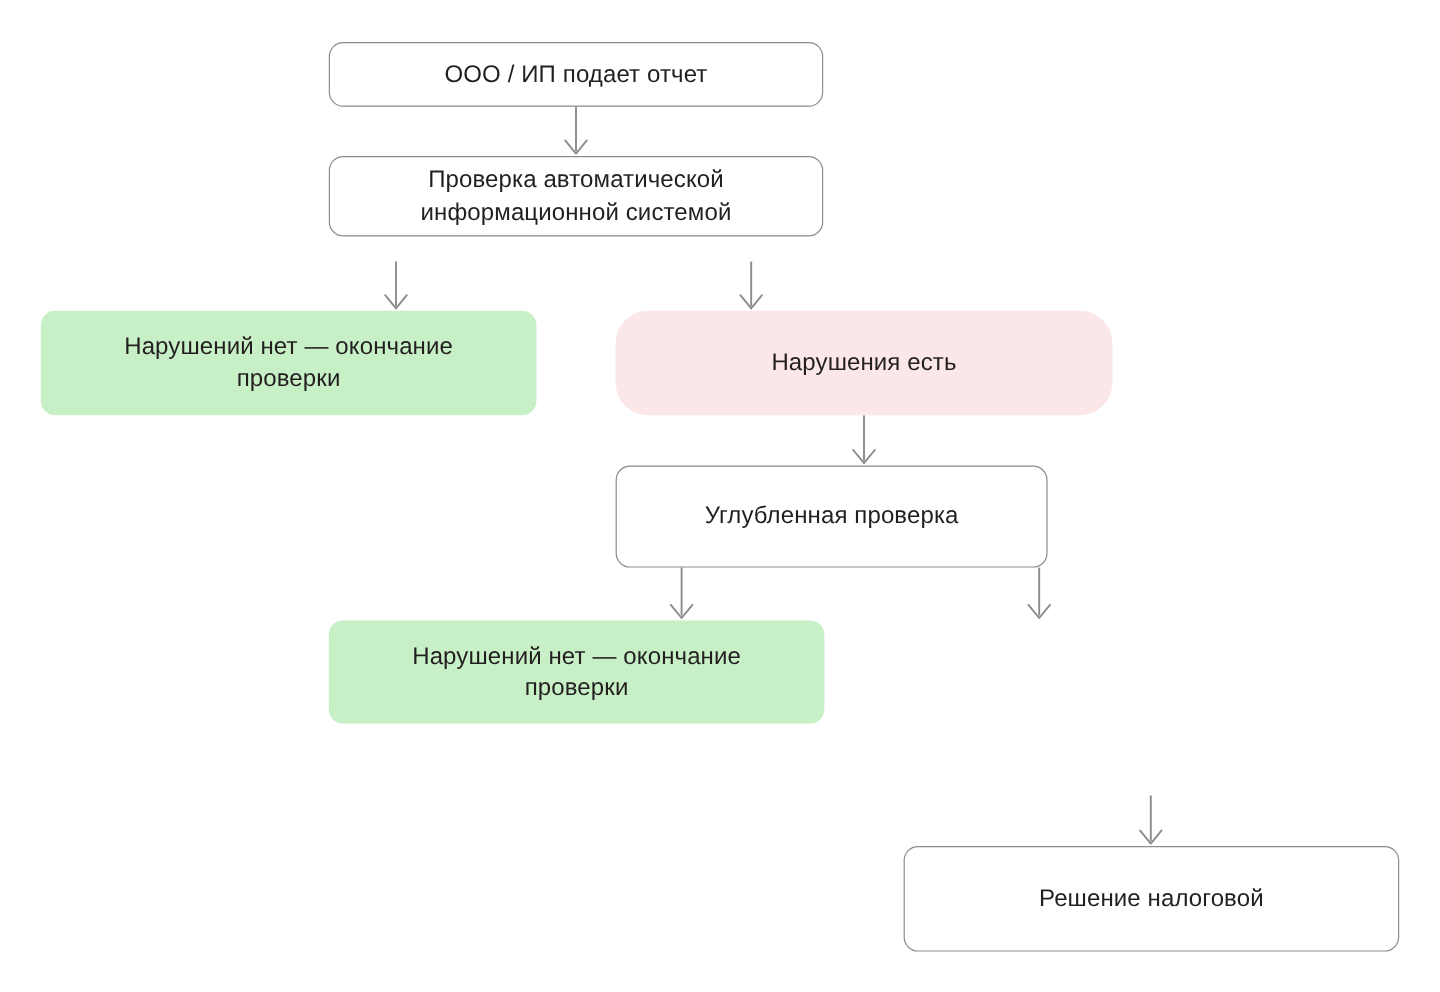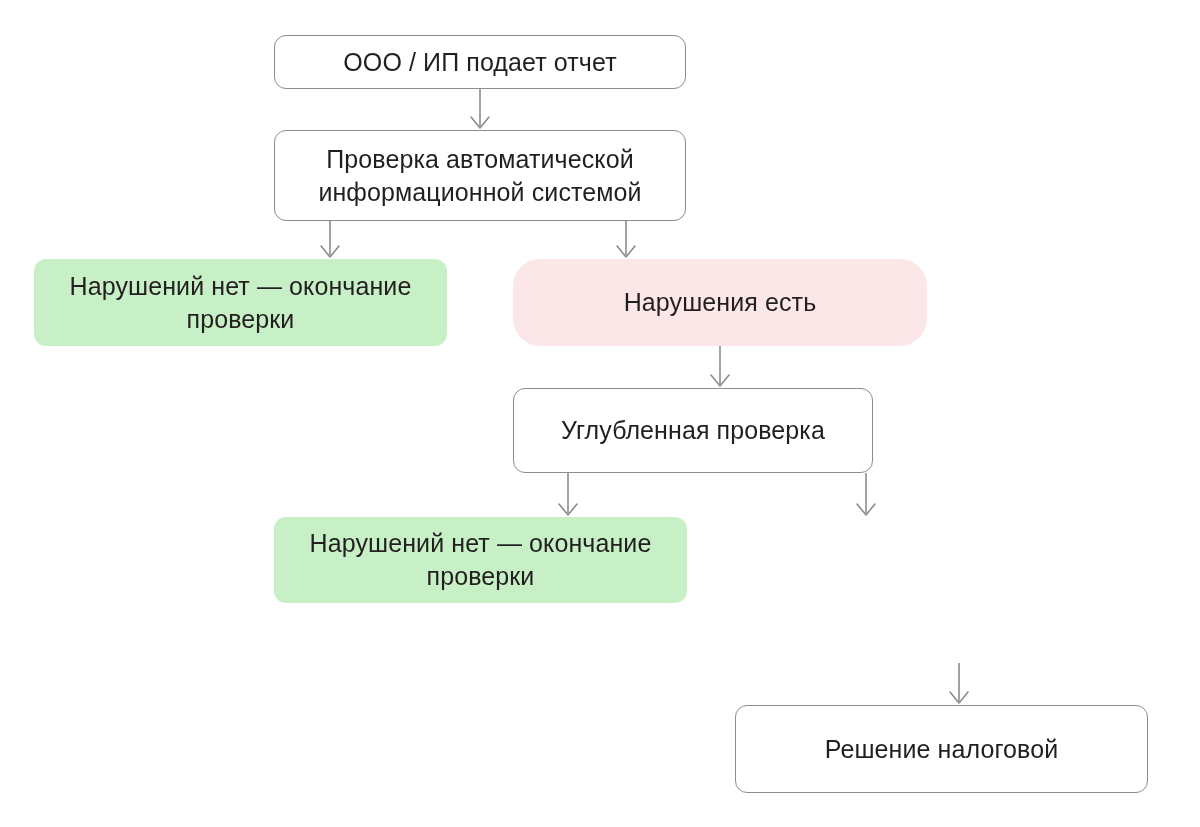--- a/index.html
+++ b/index.html
@@ -29,21 +29,21 @@
   }
   .node {
     position: absolute;
     box-sizing: border-box;
     display: flex;
     align-items: center;
     justify-content: center;
     text-align: center;
     border-radius: 12px;
     color: #231f20;
-    font-size: 25px;
+    font-size: 20px;
     line-height: 1.32;
     letter-spacing: 0.1px;
     padding: 6px 14px;
     white-space: pre-line;
   }
   .node.outline {
     background: #ffffff;
     border: 1.4px solid #8c8c8c;
   }
   .node.success {
@@ -87,22 +87,22 @@
       <g>
         <path d="M 866 473 L 866 513" stroke="#8c8c8c" stroke-width="1.6" fill="none"></path>
         <path d="M 857 504 L 866 515 L 875 504" stroke="#8c8c8c" stroke-width="1.6" stroke-linecap="round" stroke-linejoin="round" fill="none"></path>
       </g>
       <g>
         <path d="M 959 663 L 959 701" stroke="#8c8c8c" stroke-width="1.6" fill="none"></path>
         <path d="M 950 692 L 959 703 L 968 692" stroke="#8c8c8c" stroke-width="1.6" stroke-linecap="round" stroke-linejoin="round" fill="none"></path>
       </g>
     </svg>
 <div class="node outline" style="left: 274px; top: 35px; width: 412px; height: 54px; background: rgb(255, 255, 255); border-color: rgb(140, 140, 140); color: rgb(35, 31, 32);"><span class="node-label">ООО / ИП подает отчет</span></div>
-    <div class="node outline" style="left: 274px; top: 130px; width: 412px; height: 91px; background: rgb(255, 255, 255); border-color: rgb(140, 140, 140); color: rgb(35, 31, 32);"><span class="node-label">Проверка автоматической
+    <div class="node outline" style="left: 274px; top: 130px; width: 412px; height: 67px; background: rgb(255, 255, 255); border-color: rgb(140, 140, 140); color: rgb(35, 31, 32);"><span class="node-label">Проверка автоматической
 информационной системой</span></div>
     <div class="node success" style="left: 34px; top: 259px; width: 413px; height: 87px; background: rgb(200, 240, 198); color: rgb(35, 31, 32);"><span class="node-label">Нарушений нет — окончание
 проверки</span></div>
     <div class="node danger" style="left: 513px; top: 259px; width: 414px; height: 87px; background: rgb(251, 231, 231); color: rgb(35, 31, 32); border-radius: 27px;"><span class="node-label">Нарушения есть</span></div>
     <div class="node outline" style="left: 513px; top: 388px; width: 360px; height: 85px; background: rgb(255, 255, 255); border-color: rgb(140, 140, 140); color: rgb(35, 31, 32);"><span class="node-label">Углубленная проверка</span></div>
     <div class="node success" style="left: 274px; top: 517px; width: 413px; height: 86px; background: rgb(200, 240, 198); color: rgb(35, 31, 32);"><span class="node-label">Нарушений нет — окончание
 проверки</span></div>
-    <div class="node outline" style="left: 735px; top: 705px; width: 413px; height: 88px; background: rgb(255, 255, 255); border-color: rgb(140, 140, 140); color: rgb(35, 31, 32);"><span class="node-label">Решение налоговой</span></div>
+    <div class="node outline" style="left: 753px; top: 705px; width: 413px; height: 88px; background: rgb(255, 255, 255); border-color: rgb(140, 140, 140); color: rgb(35, 31, 32);"><span class="node-label">Решение налоговой</span></div>
   </div>
 
 </body></html>

